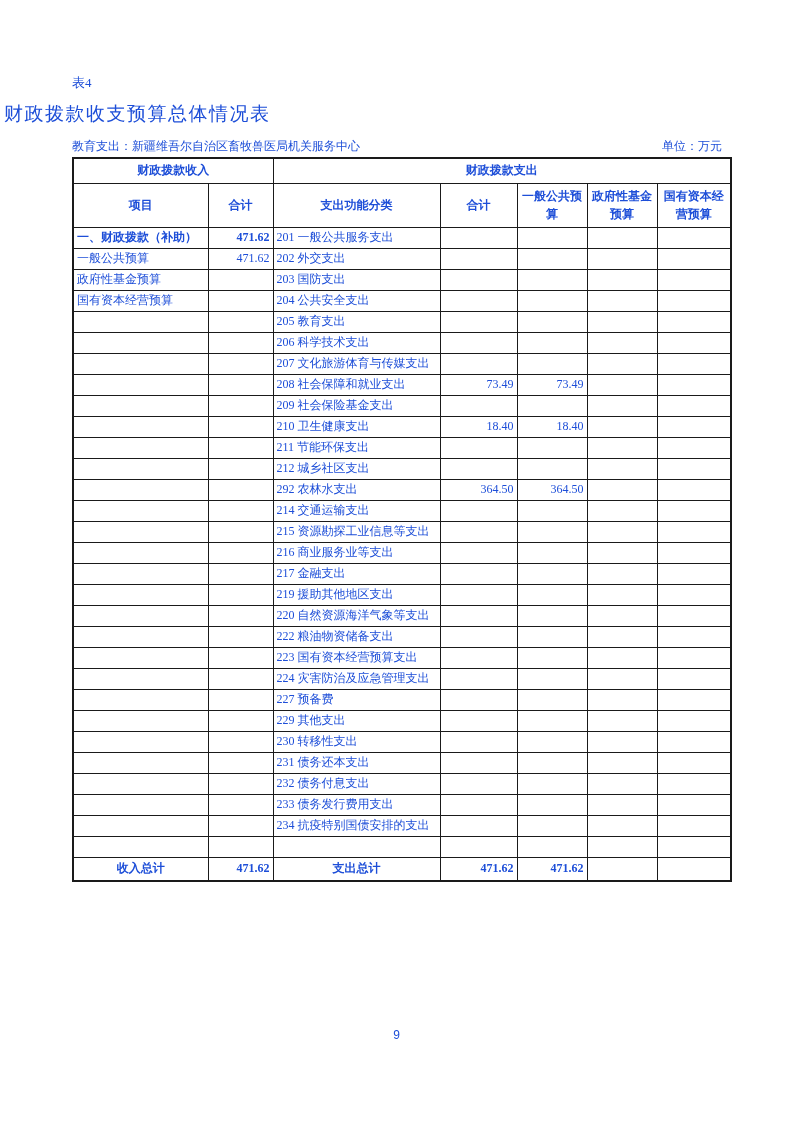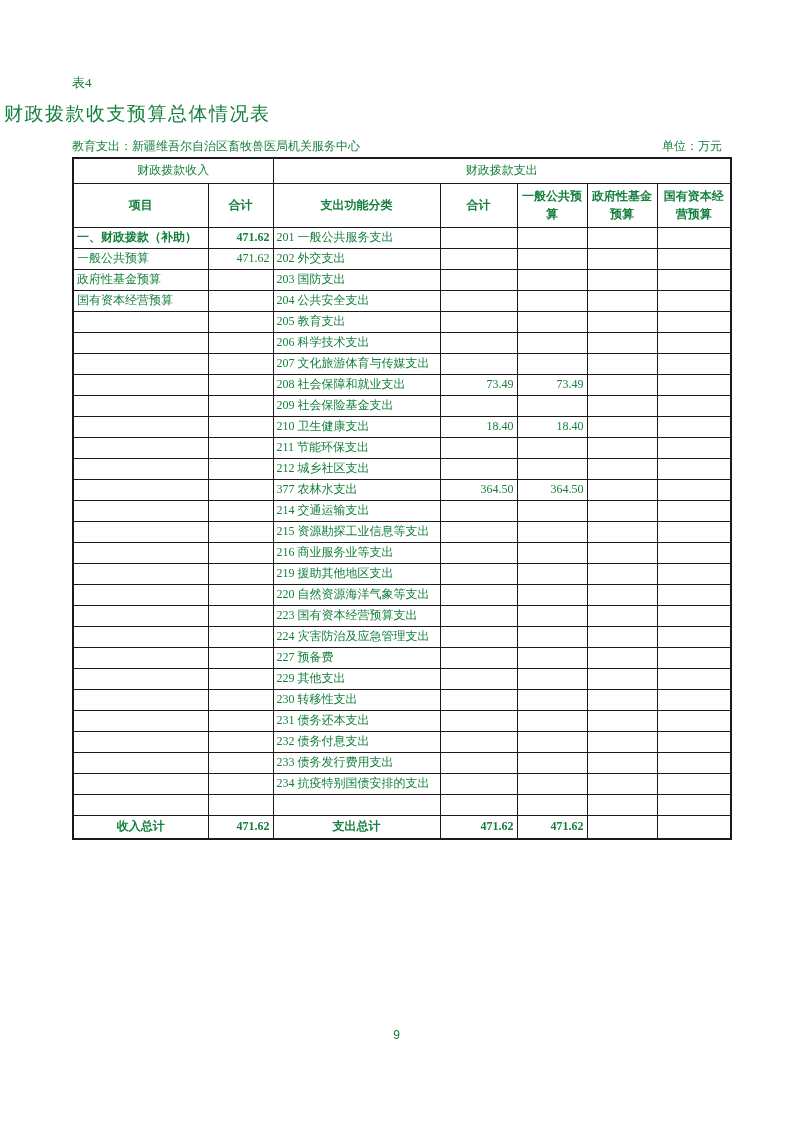--- a/index.html
+++ b/index.html
@@ -1,19 +1,19 @@
 <!DOCTYPE html>
 <html><head>
 <meta charset="utf-8">
 <style>
   html,body{margin:0;padding:0;background:#fff;}
   .page{
     position:relative;
     width:793px;height:1122px;
-    background:#fff;color:#15803d;
+    background:#fff;color:#1d4ed8;
     font-family:"Liberation Serif","DejaVu Serif",serif;
     overflow:hidden;
   }
   .table-label{position:absolute;left:72px;top:74px;font-size:13px;}
   .doc-title{
     position:absolute;left:0;top:97px;width:100%;
     text-align:left;font-size:19px;font-weight:normal;letter-spacing:1.5px;margin:4px;
   }
   .meta-row{
     position:absolute;left:72px;top:138px;width:650px;
@@ -22,21 +22,21 @@
   table.budget{
     position:absolute;left:72px;top:157px;
     width:658px;border-collapse:collapse;table-layout:fixed;
     border:2px solid #1a1a1a;
   }
   table.budget th,table.budget td{
     border:1px solid #1a1a1a;
     font-size:12px;line-height:1.45;
     padding:0 3px;overflow:hidden;
   }
-  tr.group-row th{height:24px;font-weight:normal;text-align:center;white-space:nowrap;}
+  tr.group-row th{height:24px;font-weight:bold;text-align:center;white-space:nowrap;}
   tr.col-row th{height:43px;font-weight:bold;text-align:center;vertical-align:middle;padding:0 2px;}
   tbody tr{height:21px;padding-left:38px;}
   tbody td{white-space:nowrap;vertical-align:middle;}
   td.item{text-align:left;padding-left:5px;}
   td.exp{text-align:left;padding-left:4px;}
   td.num{text-align:right;padding-right:3px;}
   .bold{font-weight:bold;}
   td.indent{padding-left:27px;}
   tfoot tr{height:23px;}
   tfoot td{font-weight:bold;border-top:2px solid #1a1a1a;}
@@ -191,21 +191,21 @@
           <td class="num"></td>
           <td class="exp">212 城乡社区支出</td>
           <td class="num"></td>
           <td class="num"></td>
           <td class="num"></td>
           <td class="num"></td>
         </tr>
         <tr>
           <td class="item"></td>
           <td class="num"></td>
-          <td class="exp">377 农林水支出</td>
+          <td class="exp">292 农林水支出</td>
           <td class="num">364.50</td>
           <td class="num">364.50</td>
           <td class="num"></td>
           <td class="num"></td>
         </tr>
         <tr>
           <td class="item"></td>
           <td class="num"></td>
           <td class="exp">214 交通运输支出</td>
           <td class="num"></td>
@@ -227,30 +227,48 @@
           <td class="num"></td>
           <td class="exp">216 商业服务业等支出</td>
           <td class="num"></td>
           <td class="num"></td>
           <td class="num"></td>
           <td class="num"></td>
         </tr>
         <tr>
           <td class="item"></td>
           <td class="num"></td>
+          <td class="exp">217 金融支出</td>
+          <td class="num"></td>
+          <td class="num"></td>
+          <td class="num"></td>
+          <td class="num"></td>
+        </tr>
+        <tr>
+          <td class="item"></td>
+          <td class="num"></td>
           <td class="exp">219 援助其他地区支出</td>
           <td class="num"></td>
           <td class="num"></td>
           <td class="num"></td>
           <td class="num"></td>
         </tr>
         <tr>
           <td class="item"></td>
           <td class="num"></td>
           <td class="exp">220 自然资源海洋气象等支出</td>
+          <td class="num"></td>
+          <td class="num"></td>
+          <td class="num"></td>
+          <td class="num"></td>
+        </tr>
+        <tr>
+          <td class="item"></td>
+          <td class="num"></td>
+          <td class="exp">222 粮油物资储备支出</td>
           <td class="num"></td>
           <td class="num"></td>
           <td class="num"></td>
           <td class="num"></td>
         </tr>
         <tr>
           <td class="item"></td>
           <td class="num"></td>
           <td class="exp">223 国有资本经营预算支出</td>
           <td class="num"></td>

